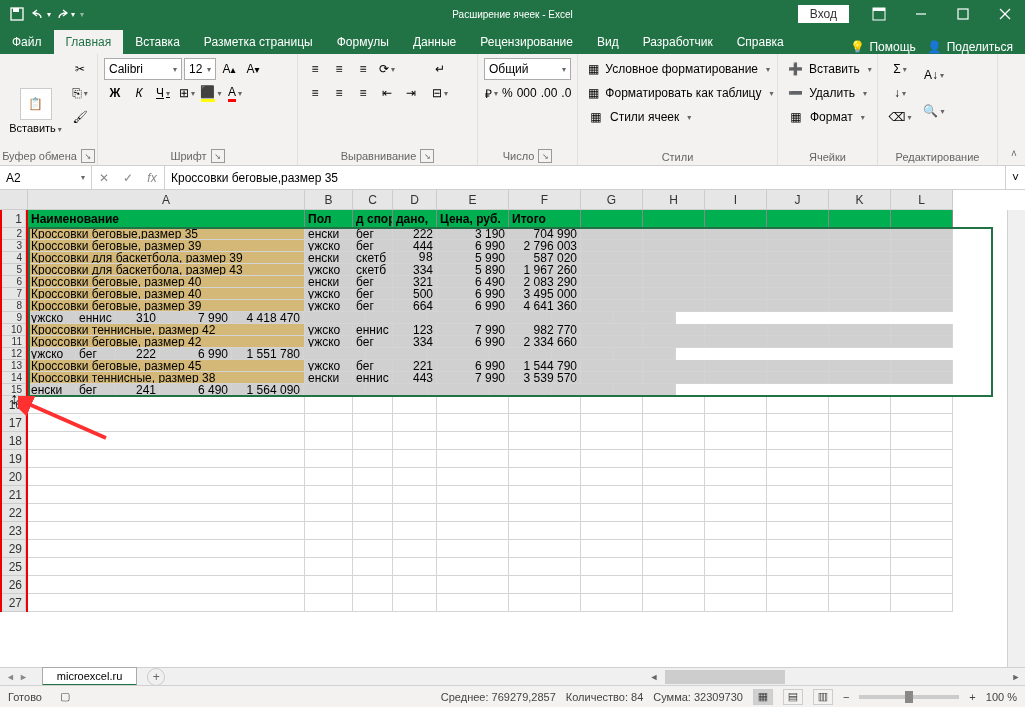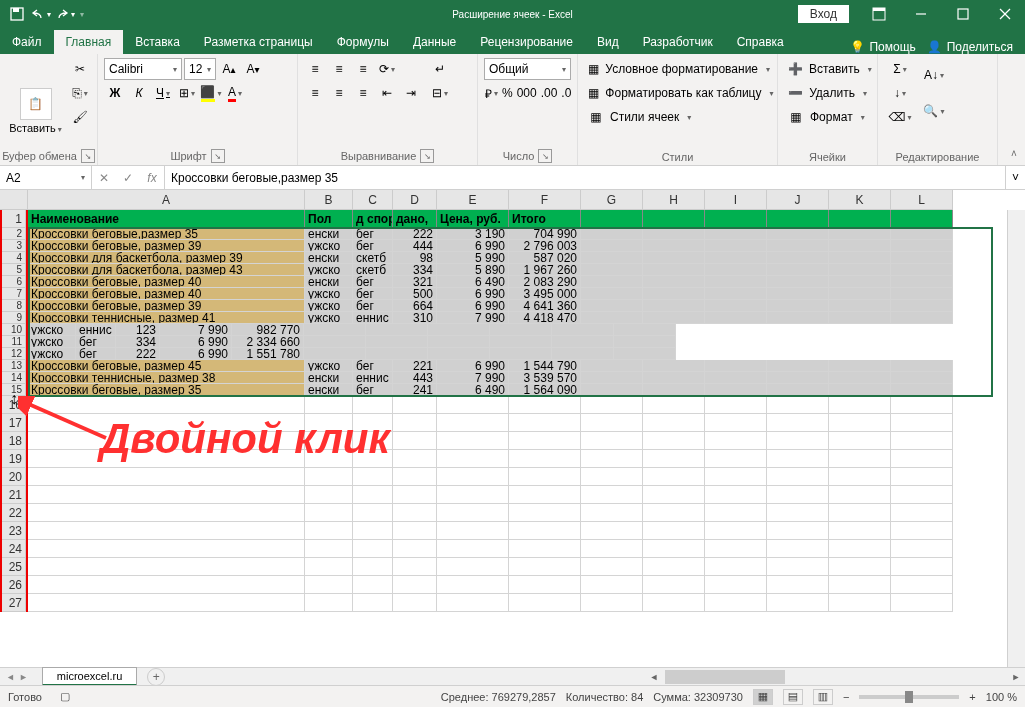--- a/index.html
+++ b/index.html
@@ -403,21 +403,21 @@
       <div class="row-header ">14</div>
       <div class="row-header ">15</div>
       <div class="row-header rest">16</div>
       <div class="row-header rest">17</div>
       <div class="row-header rest">18</div>
       <div class="row-header rest">19</div>
       <div class="row-header rest">20</div>
       <div class="row-header rest">21</div>
       <div class="row-header rest">22</div>
       <div class="row-header rest">23</div>
-      <div class="row-header rest">24</div>
+      <div class="row-header rest">29</div>
       <div class="row-header rest">25</div>
       <div class="row-header rest">26</div>
       <div class="row-header rest">27</div>
     </div>
   <div class="cells" id="cells">
       <div class="data-row header-row">
         <div class="cell " style="width: 277px;">Наименование</div>
         <div class="cell " style="width: 48px;">Пол</div>
         <div class="cell " style="width: 40px;">д спор</div>
         <div class="cell " style="width: 44px;">дано,</div>
@@ -456,21 +456,21 @@
           <div class="cell " style="width: 62px;"></div>
           <div class="cell " style="width: 62px;"></div>
           <div class="cell " style="width: 62px;"></div>
           <div class="cell " style="width: 62px;"></div>
           <div class="cell " style="width: 62px;"></div>
         </div>
         <div class="data-row ">
           <div class="cell ca" style="width: 277px;">Кроссовки для баскетбола, размер 39</div>
           <div class="cell " style="width: 48px;">енски</div>
           <div class="cell " style="width: 40px;">скетб</div>
-          <div class="cell num" style="width: 44px;">98</div>
+          <div class="cell num" style="width: 44px; font-family: Liberation Mono, monospace;">98</div>
           <div class="cell num" style="width: 72px;">5 990</div>
           <div class="cell num" style="width: 72px;">587 020</div>
           <div class="cell " style="width: 62px;"></div>
           <div class="cell " style="width: 62px;"></div>
           <div class="cell " style="width: 62px;"></div>
           <div class="cell " style="width: 62px;"></div>
           <div class="cell " style="width: 62px;"></div>
           <div class="cell " style="width: 62px;"></div>
         </div>
         <div class="data-row ">
@@ -523,47 +523,48 @@
           <div class="cell num" style="width: 72px;">6 990</div>
           <div class="cell num" style="width: 72px;">4 641 360</div>
           <div class="cell " style="width: 62px;"></div>
           <div class="cell " style="width: 62px;"></div>
           <div class="cell " style="width: 62px;"></div>
           <div class="cell " style="width: 62px;"></div>
           <div class="cell " style="width: 62px;"></div>
           <div class="cell " style="width: 62px;"></div>
         </div>
         <div class="data-row ">
-          <div class="cell ca" style="width: 277px;">Кроссовки теннисные, размер 41</div>
           <div class="cell " style="width: 48px;">ужско</div>
           <div class="cell " style="width: 40px;">еннис</div>
           <div class="cell num" style="width: 44px;">310</div>
           <div class="cell num" style="width: 72px;">7 990</div>
           <div class="cell num" style="width: 72px;">4 418 470</div>
           <div class="cell " style="width: 62px;"></div>
           <div class="cell " style="width: 62px;"></div>
           <div class="cell " style="width: 62px;"></div>
           <div class="cell " style="width: 62px;"></div>
           <div class="cell " style="width: 62px;"></div>
           <div class="cell " style="width: 62px;"></div>
         </div>
         <div class="data-row ">
+          <div class="cell ca" style="width: 277px;">Кроссовки теннисные, размер 42</div>
           <div class="cell " style="width: 48px;">ужско</div>
           <div class="cell " style="width: 40px;">еннис</div>
           <div class="cell num" style="width: 44px;">123</div>
           <div class="cell num" style="width: 72px;">7 990</div>
           <div class="cell num" style="width: 72px;">982 770</div>
           <div class="cell " style="width: 62px;"></div>
           <div class="cell " style="width: 62px;"></div>
           <div class="cell " style="width: 62px;"></div>
           <div class="cell " style="width: 62px;"></div>
           <div class="cell " style="width: 62px;"></div>
           <div class="cell " style="width: 62px;"></div>
         </div>
         <div class="data-row ">
+          <div class="cell ca" style="width: 277px;">Кроссовки беговые, размер 42</div>
           <div class="cell " style="width: 48px;">ужско</div>
           <div class="cell " style="width: 40px;">бег</div>
           <div class="cell num" style="width: 44px;">334</div>
           <div class="cell num" style="width: 72px;">6 990</div>
           <div class="cell num" style="width: 72px;">2 334 660</div>
           <div class="cell " style="width: 62px;"></div>
           <div class="cell " style="width: 62px;"></div>
           <div class="cell " style="width: 62px;"></div>
           <div class="cell " style="width: 62px;"></div>
           <div class="cell " style="width: 62px;"></div>
@@ -604,21 +605,20 @@
           <div class="cell num" style="width: 72px;">7 990</div>
           <div class="cell num" style="width: 72px;">3 539 570</div>
           <div class="cell " style="width: 62px;"></div>
           <div class="cell " style="width: 62px;"></div>
           <div class="cell " style="width: 62px;"></div>
           <div class="cell " style="width: 62px;"></div>
           <div class="cell " style="width: 62px;"></div>
           <div class="cell " style="width: 62px;"></div>
         </div>
         <div class="data-row ">
-          <div class="cell ca" style="width: 277px;">Кроссовки беговые, размер 35</div>
           <div class="cell " style="width: 48px;">енски</div>
           <div class="cell " style="width: 40px;">бег</div>
           <div class="cell num" style="width: 44px;">241</div>
           <div class="cell num" style="width: 72px;">6 490</div>
           <div class="cell num" style="width: 72px;">1 564 090</div>
           <div class="cell " style="width: 62px;"></div>
           <div class="cell " style="width: 62px;"></div>
           <div class="cell " style="width: 62px;"></div>
           <div class="cell " style="width: 62px;"></div>
           <div class="cell " style="width: 62px;"></div>
@@ -800,21 +800,20 @@
   <div class="resize-cursor" style="left:10px;top:200px">↕</div>
 
   <svg class="arrow-svg" style="left:18px;top:206px" width="90" height="50">
     <defs>
         <marker id="ah" markerWidth="10" markerHeight="10" refX="2" refY="3" orient="auto">
           <path d="M0,0 L0,6 L8,3 z" fill="#ff3030"></path>
         </marker>
       </defs>
     <line x1="88" y1="42" x2="6" y2="6" stroke="#ff3030" stroke-width="4" marker-end="url(#ah)"></line>
   </svg>
-  <div class="annotation" style="left:100px;top:225px">Двойной клик</div>
 
   <div class="sheet-tabs">
     <div class="sheet-nav">
       <span class="sheet-nav-btn">◄</span>
       <span class="sheet-nav-btn">►</span>
     </div>
     <div class="sheet-tab">microexcel.ru</div>
     <div class="sheet-add">+</div>
   </div>
 

